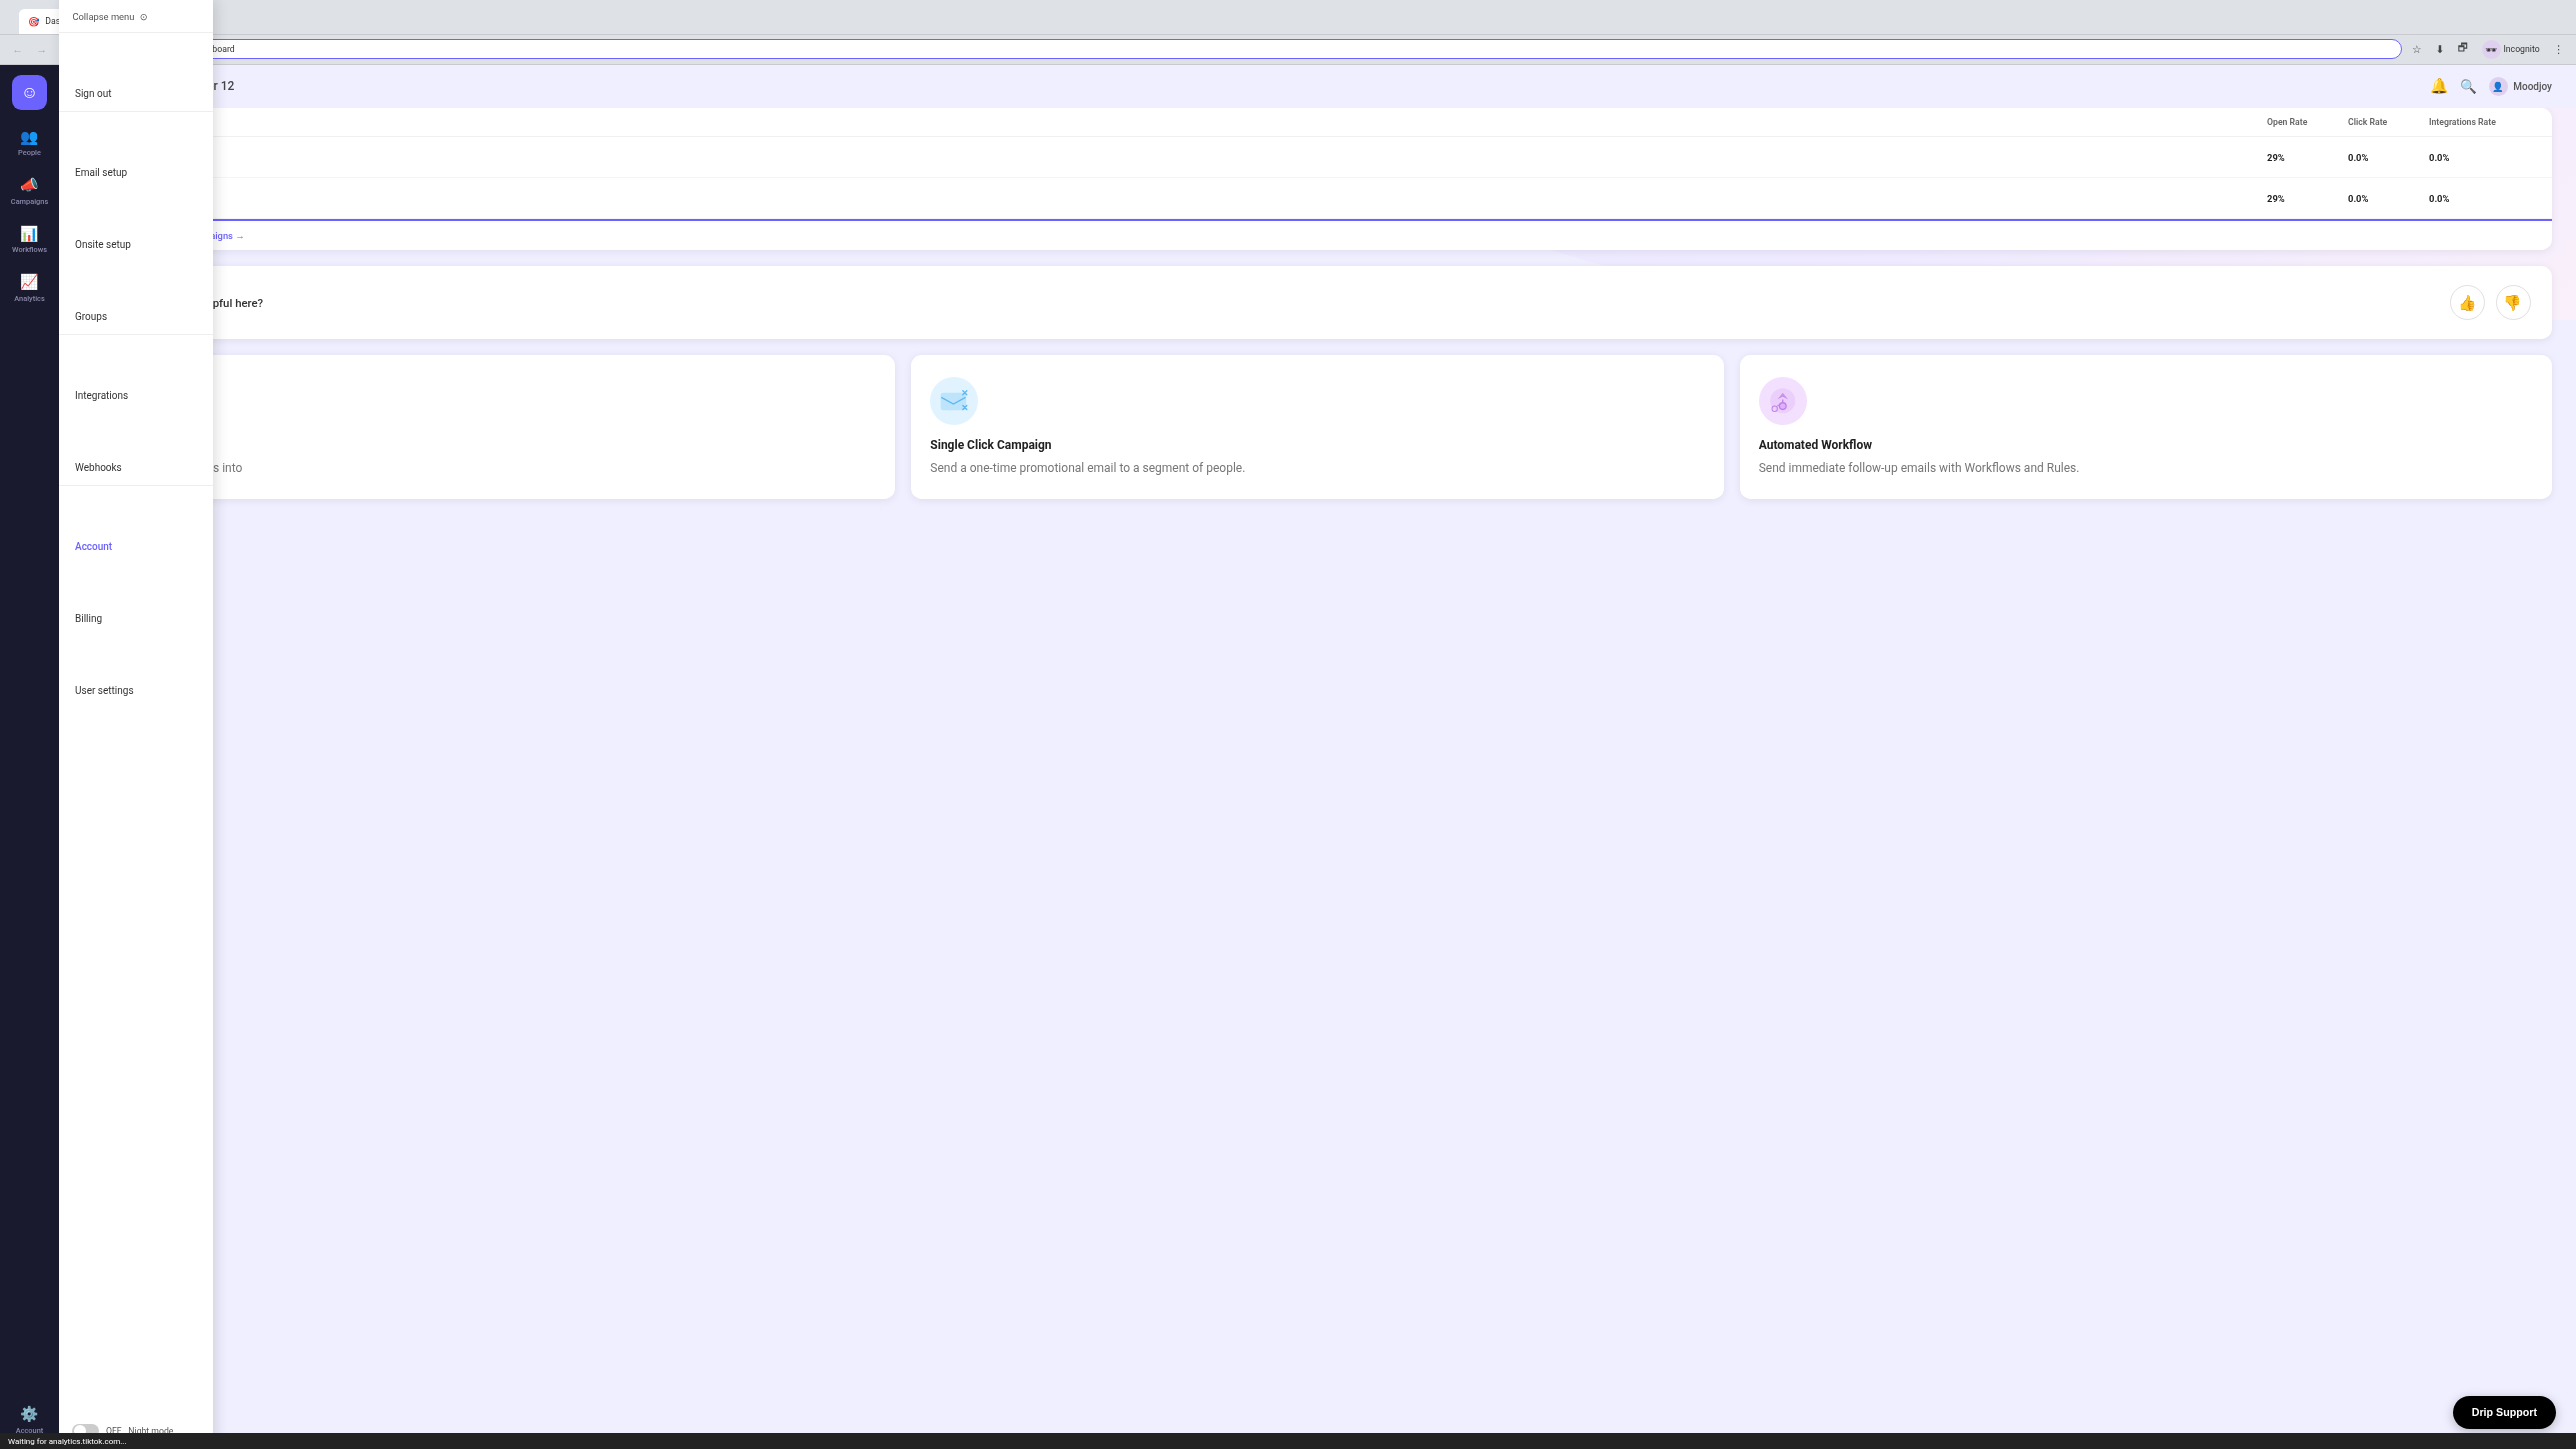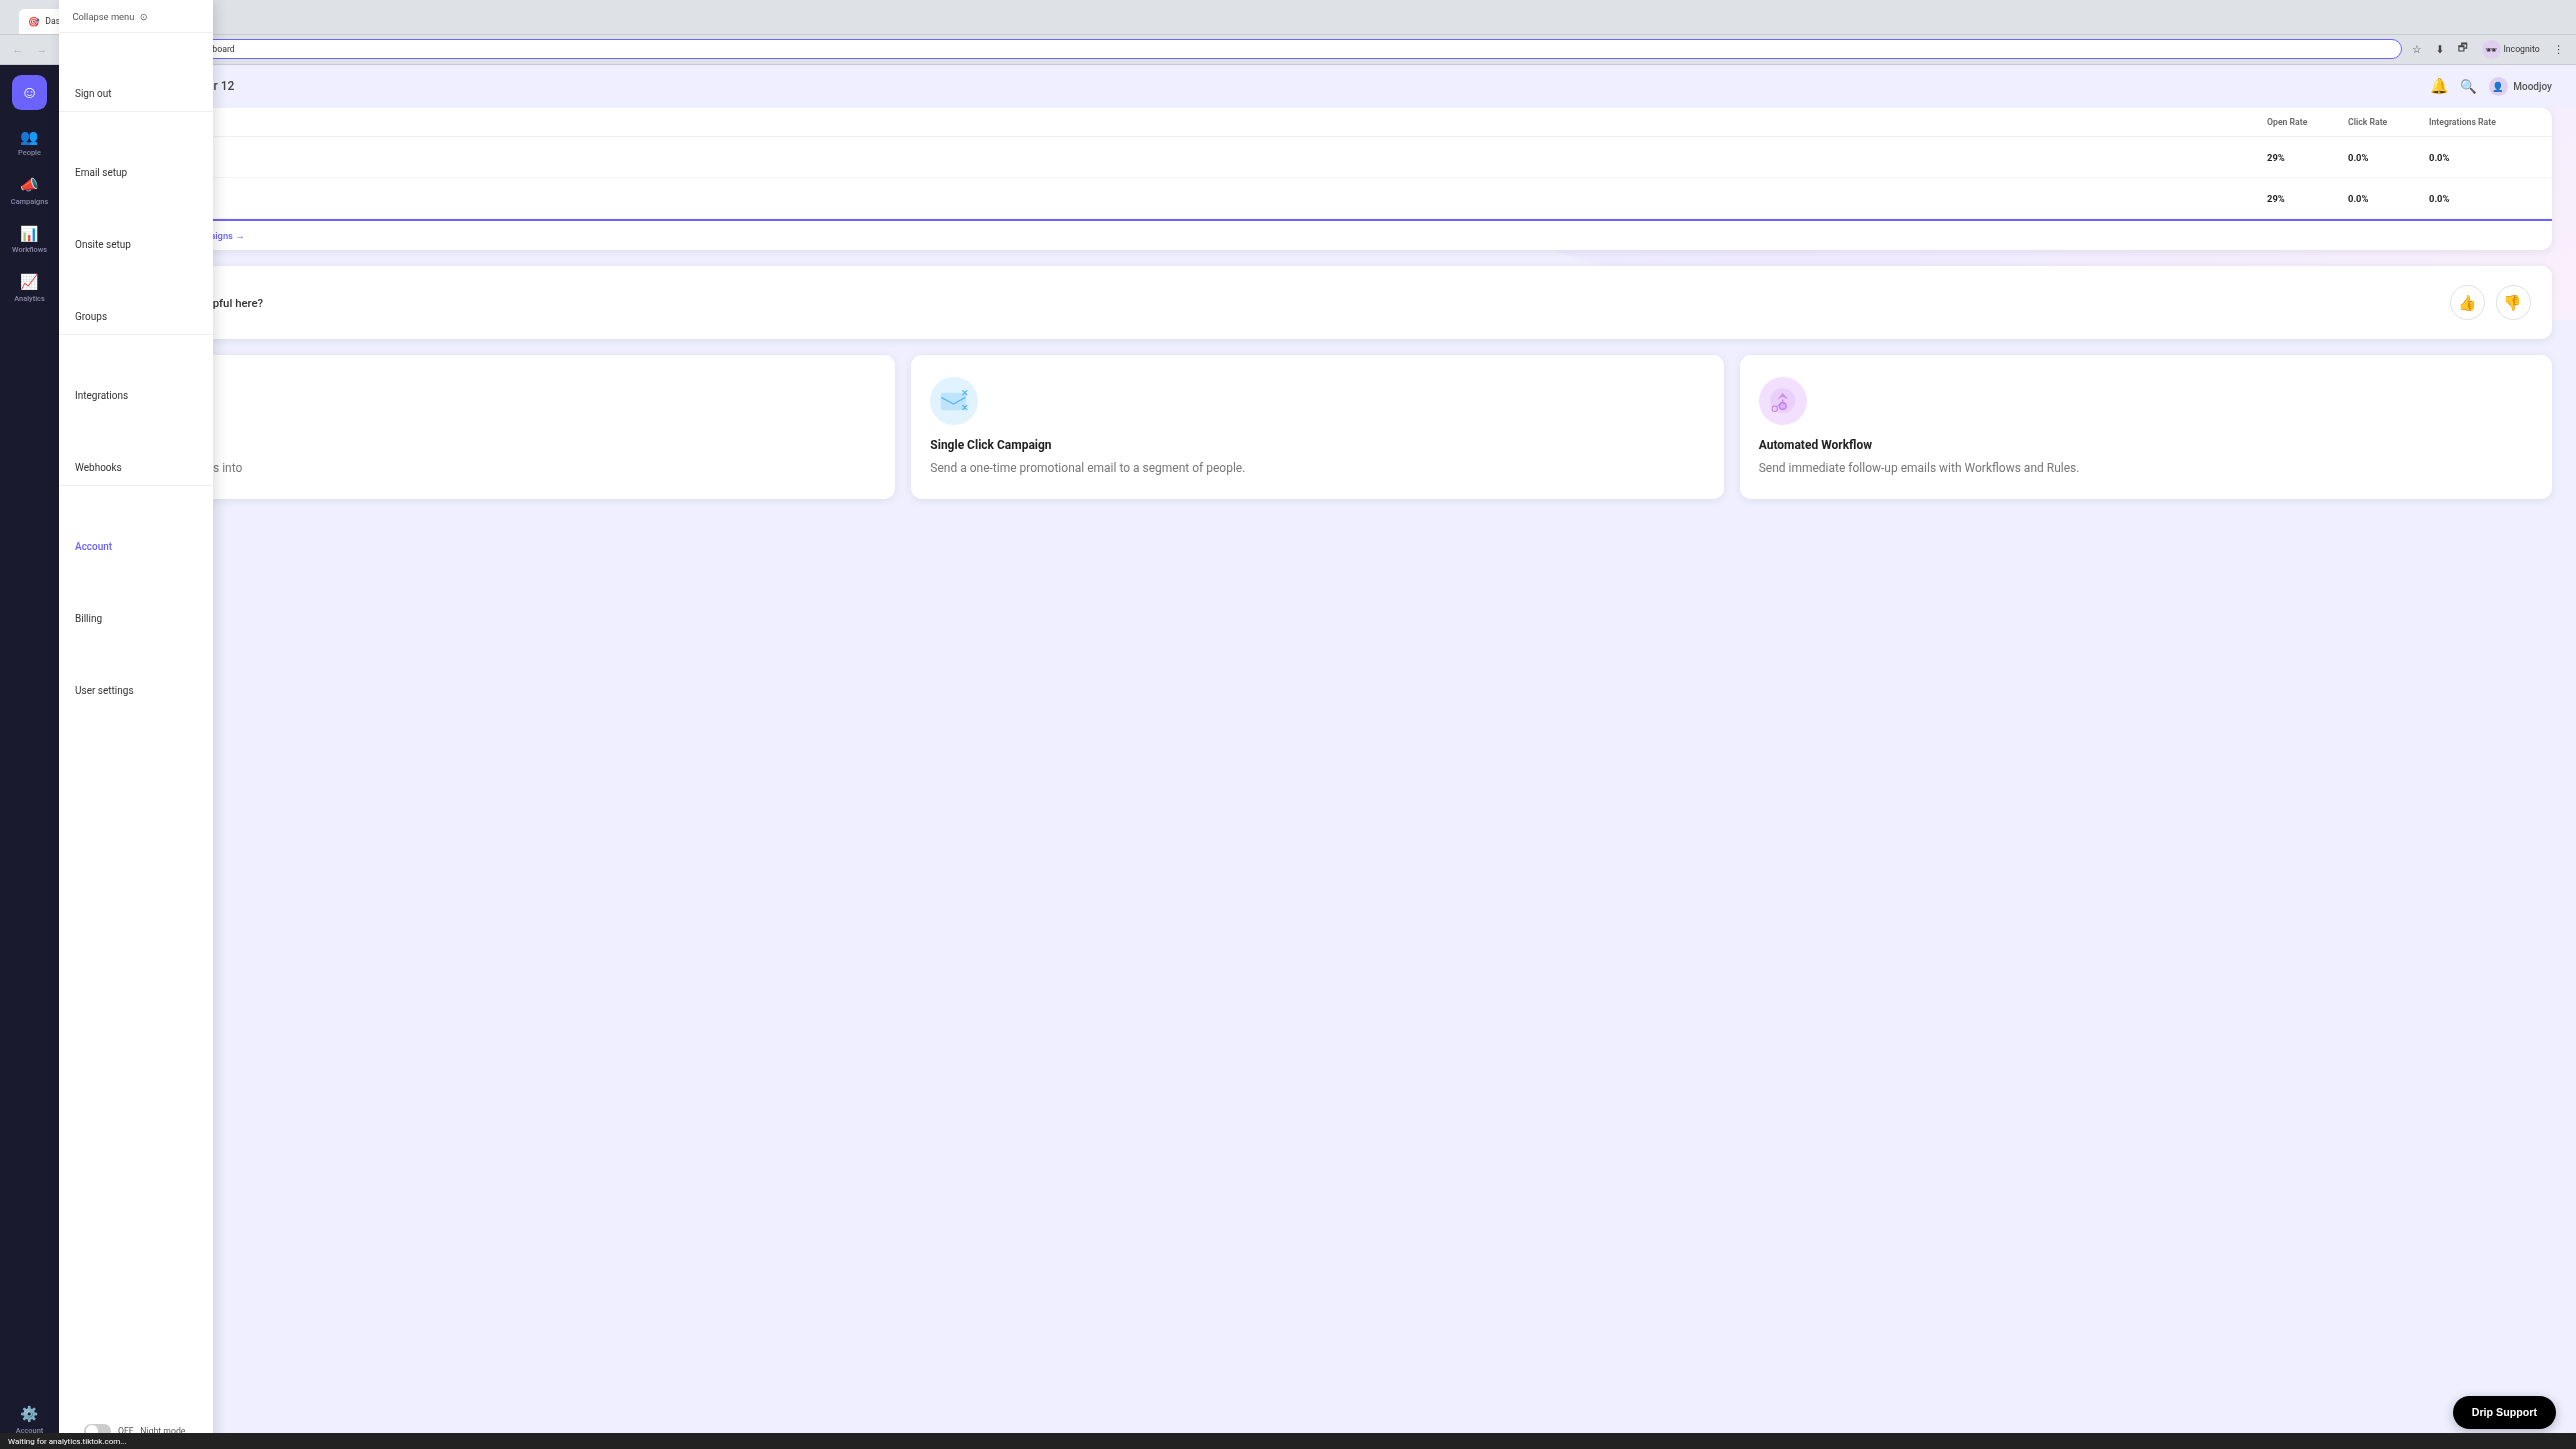--- a/index.html
+++ b/index.html
@@ -135,21 +135,21 @@
       transition: background 0.15s;
       margin-top: 48px;
     }
     .menu-item.active { color: #6c63ff; font-weight: 500; }
     .menu-divider { height: 0.7px; background: #eee; margin: 5.4px 0; }
 
     
     .night-mode-row {
       position: absolute;
       bottom: 10.7px;
-      left: 12px;
+      left: 0;
       width: 100%;
       display: flex;
       align-items: center;
       gap: 6.7px;
       padding: 0 13.4px;
     }
     .toggle-switch {
       width: 27px;
       height: 14.8px;
       background: #ccc;

